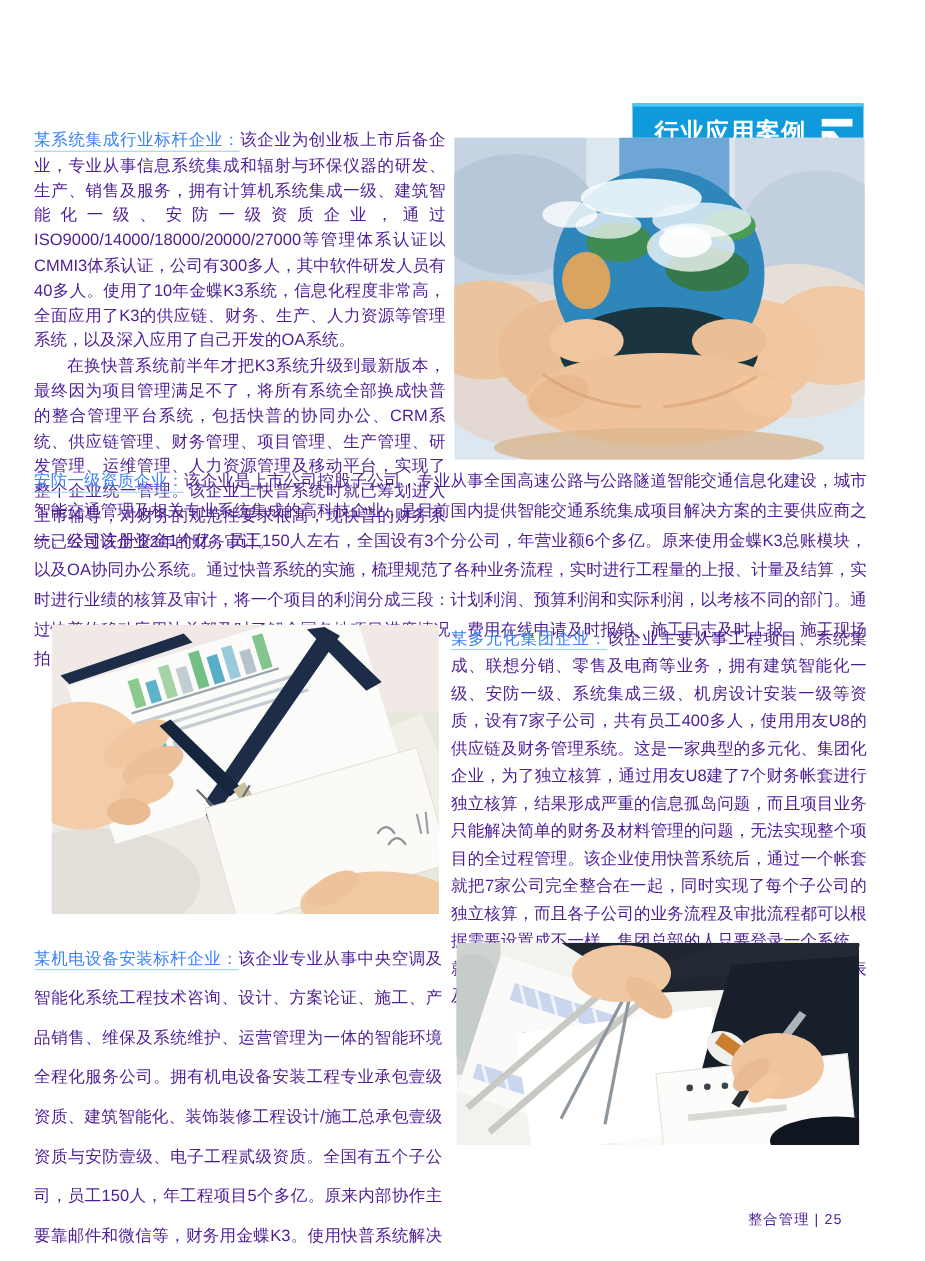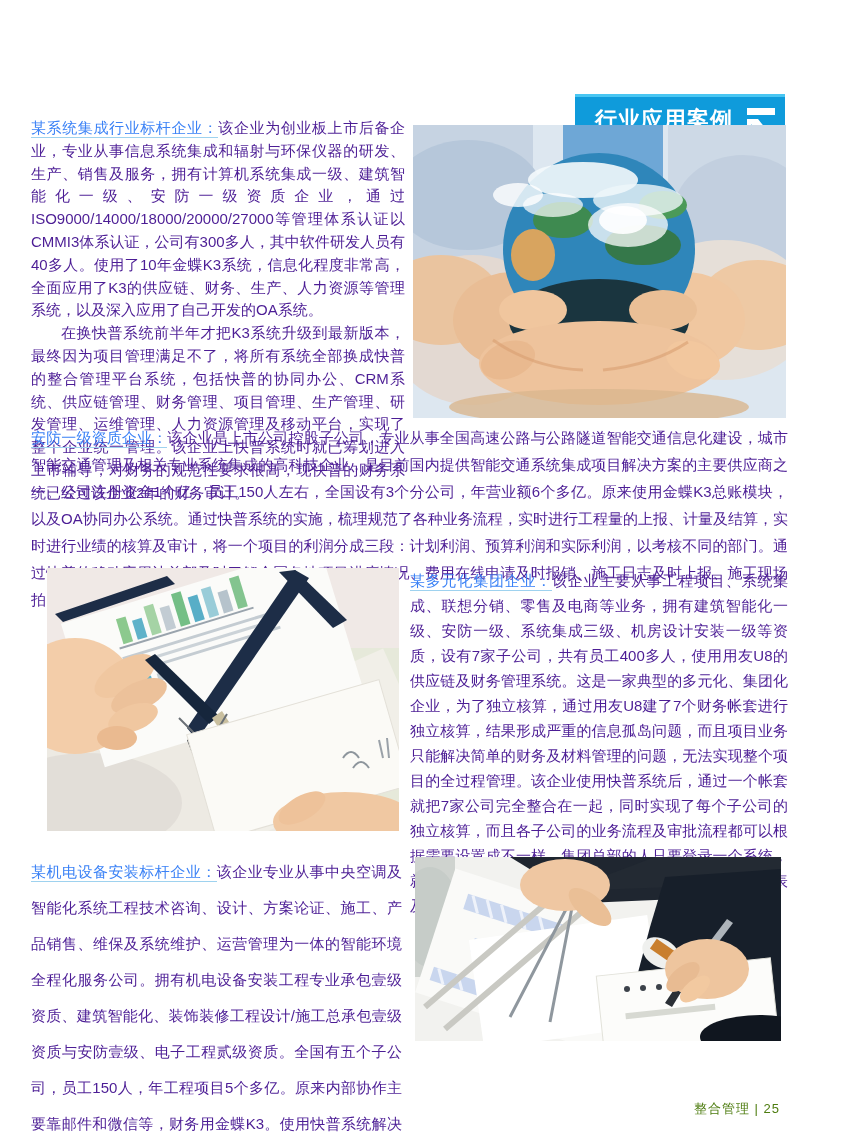--- a/index.html
+++ b/index.html
@@ -39,22 +39,22 @@
   .sec2{left:31px;top:424px;width:757px;line-height:27px;}
   .sec3{left:410px;top:568px;width:378px;line-height:25px;}
   .sec4{left:31px;top:854px;width:371px;line-height:36px;}
   
   .photo{position:absolute;line-height:0;}
   .photo-globe{left:413px;top:125px;}
   .photo-docs{left:47px;top:568px;}
   .photo-writing{left:415px;top:857px;}
   
   .footer{
-    position:absolute;right:61px;top:1100px;
-    font-size:13px;color:#4d7c0f;letter-spacing:1px;
+    position:absolute;right:75px;top:1100px;
+    font-size:13px;color:#4c1d95;letter-spacing:1px;
   }
 </style>
 </head>
 <body>
 
 <div class="page">
 
   <div class="banner">
     <span class="banner-title">行业应用案例</span>
     <svg class="banner-logo" viewBox="0 0 40 40" aria-hidden="true">

